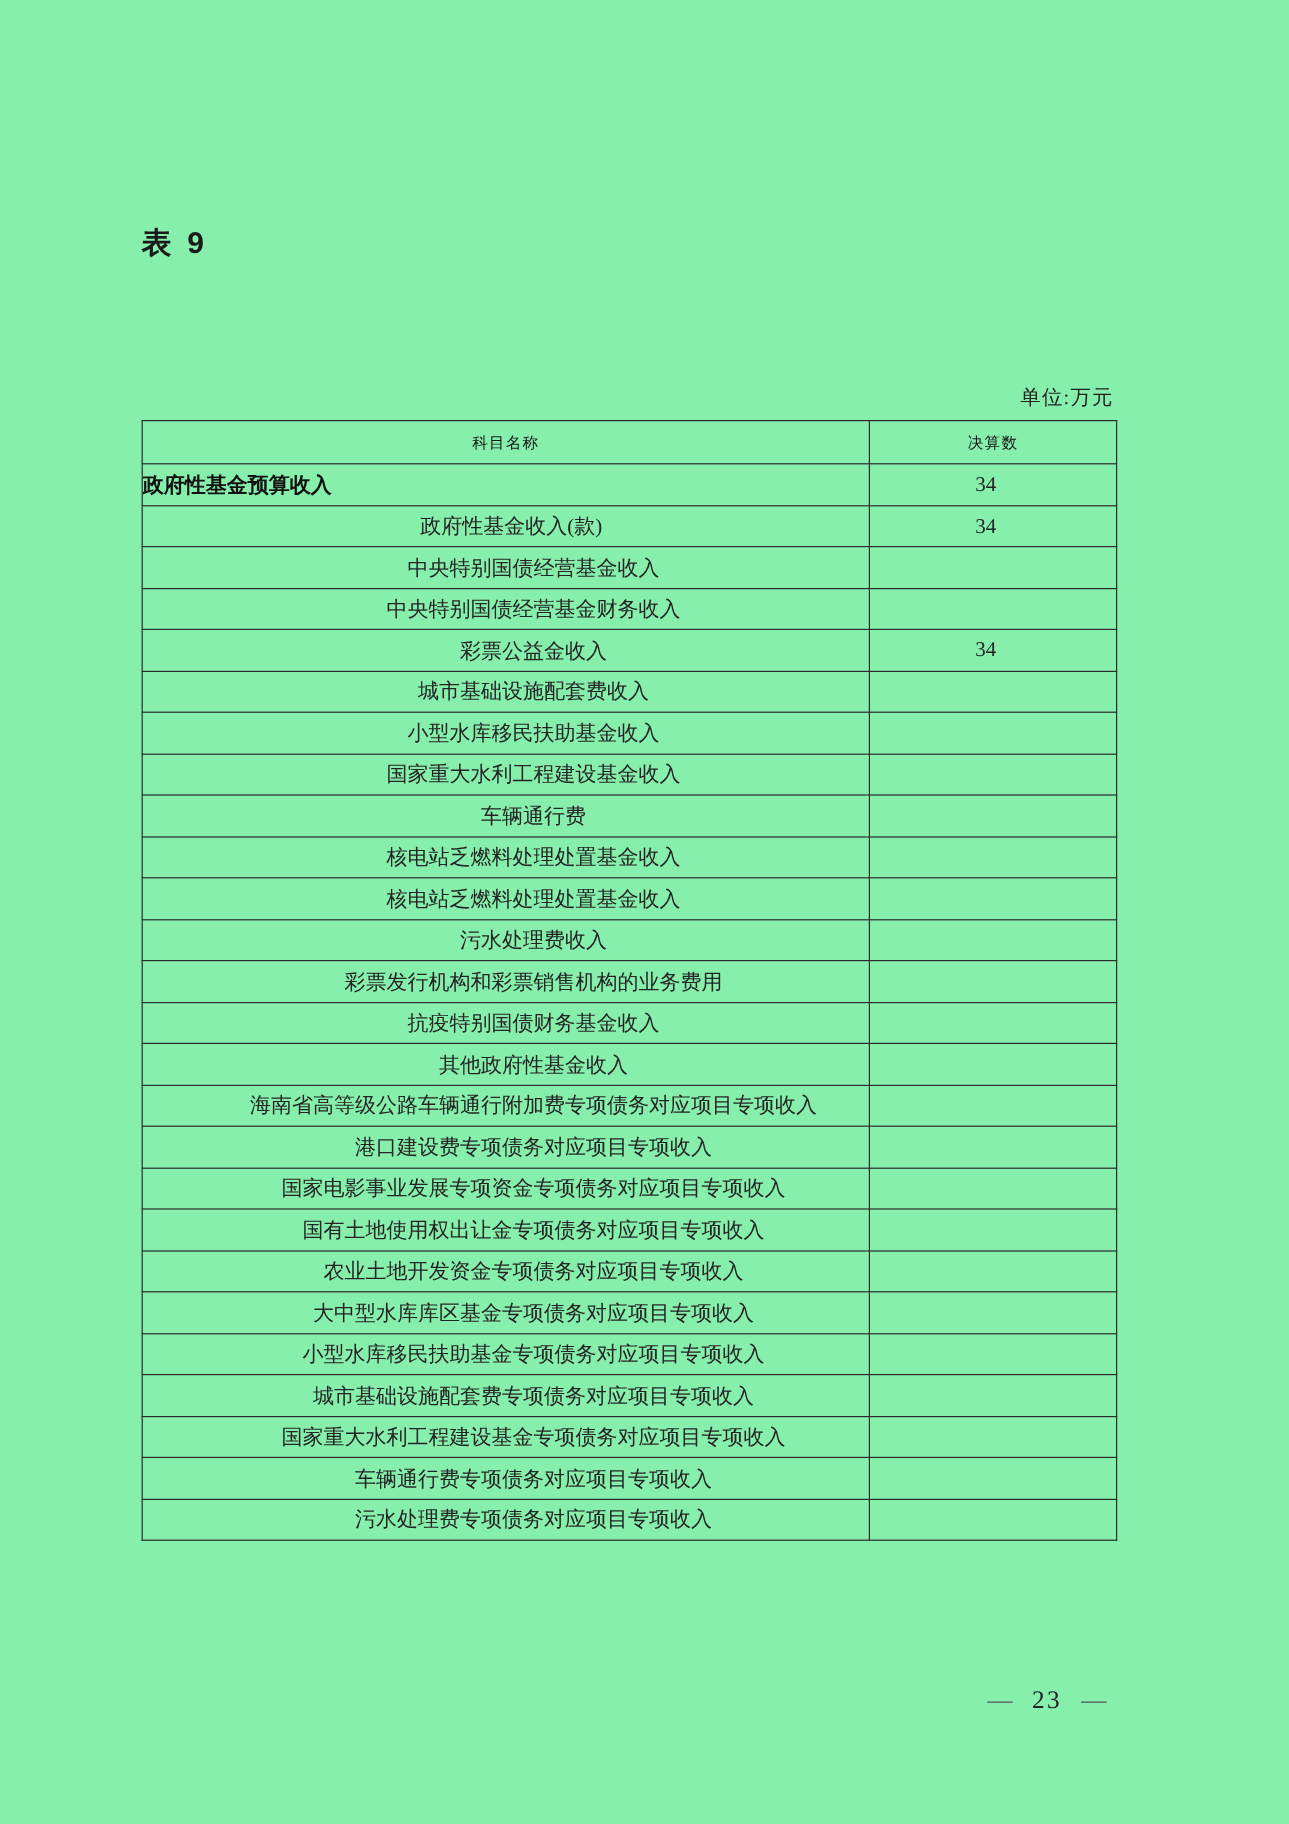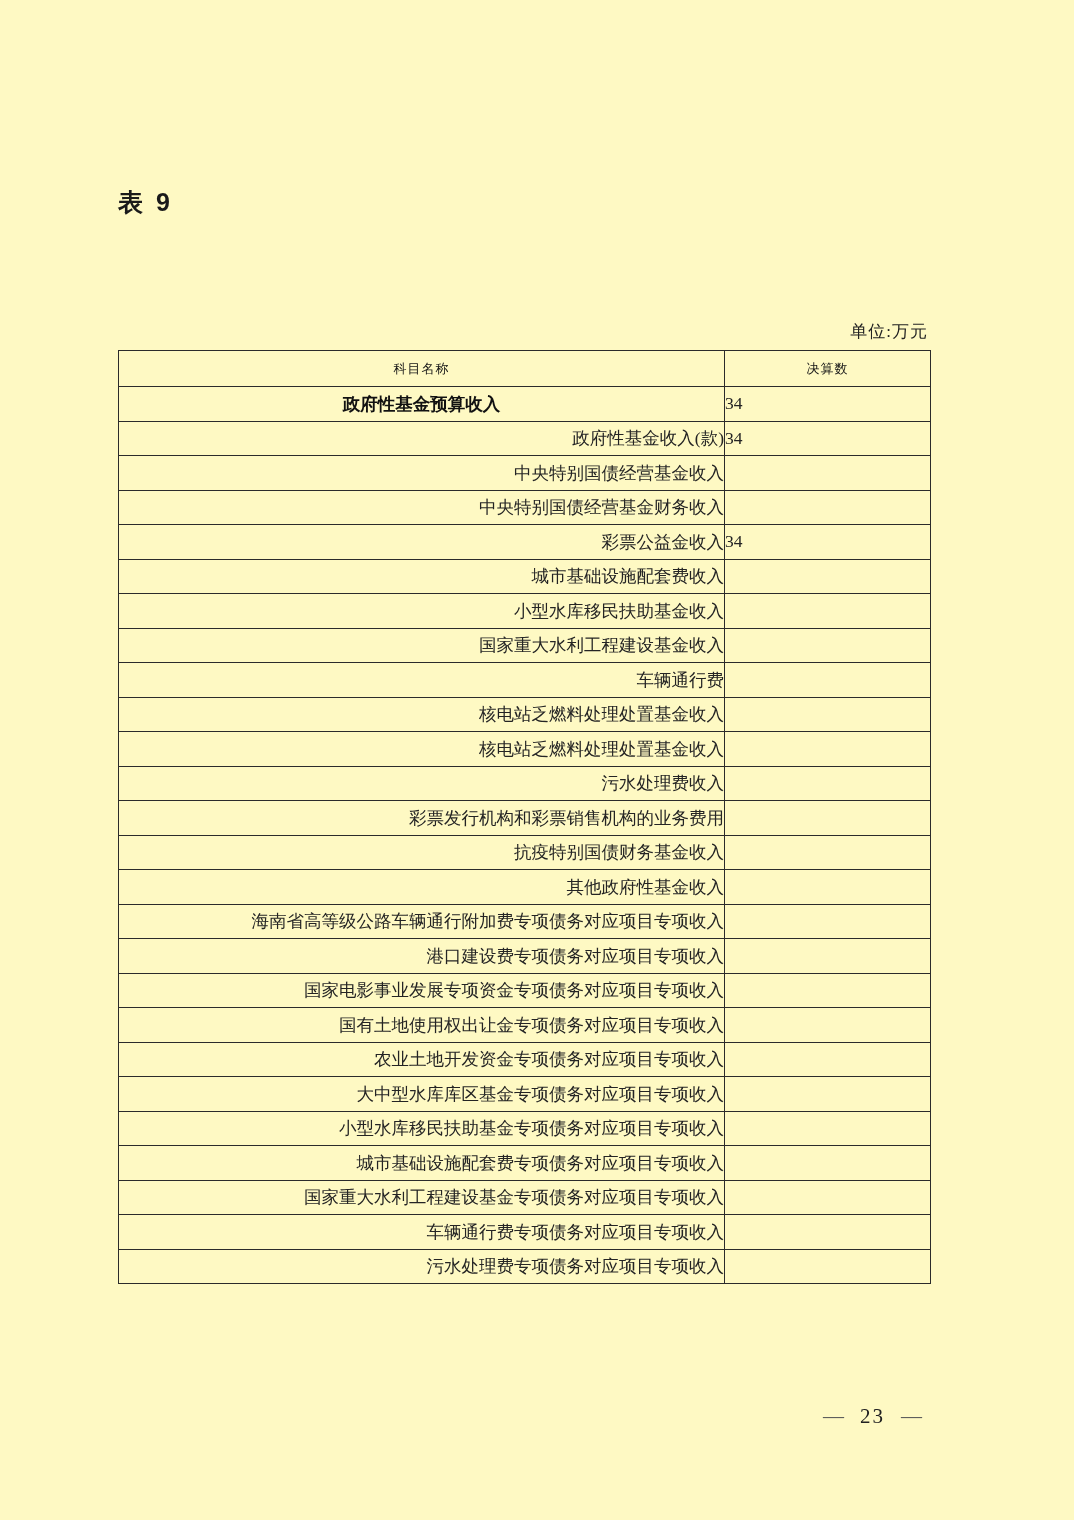--- a/index.html
+++ b/index.html
@@ -12,21 +12,21 @@
     width: 1074px;
     height: 1520px;
     position: relative;
     font-family: "Liberation Serif", "DejaVu Serif", serif;
     color: #1c1c1c;
     overflow: hidden;
   }
   .page {
     position: absolute;
     inset: 0;
-    background: #fef9c3;
+    background: #86efac;
   }
   .table-label {
     position: absolute;
     left: 118px;
     top: 186px;
     font-family: "Liberation Sans", "DejaVu Sans", sans-serif;
     font-weight: bold;
     font-size: 25px;
     letter-spacing: 3px;
     color: #1a1a1a;
@@ -77,24 +77,24 @@
     vertical-align: middle;
     letter-spacing: 1px;
     color: #151515;
   }
   .budget-table tbody td {
     height: 34.5px;
     font-size: 17.5px;
     vertical-align: middle;
     color: #242424;
   }
-  .budget-table td.cell-name  { text-align: right; }
-  .budget-table td.cell-value { text-align: left; padding-right: 12px; }
+  .budget-table td.cell-name  { text-align: center; }
+  .budget-table td.cell-value { text-align: center; padding-right: 12px; }
   tr.row-total td.cell-name {
-    text-align: center;
+    text-align: left;
     font-weight: bold;
     color: #111111;
   }
   tr.row-level1 td.cell-name { padding-left: 9px; }
   tr.row-level2 td.cell-name { padding-left: 46px; }
   .page-footer {
     position: absolute;
     top: 1404px;
     right: 152px;
     font-size: 21px;

